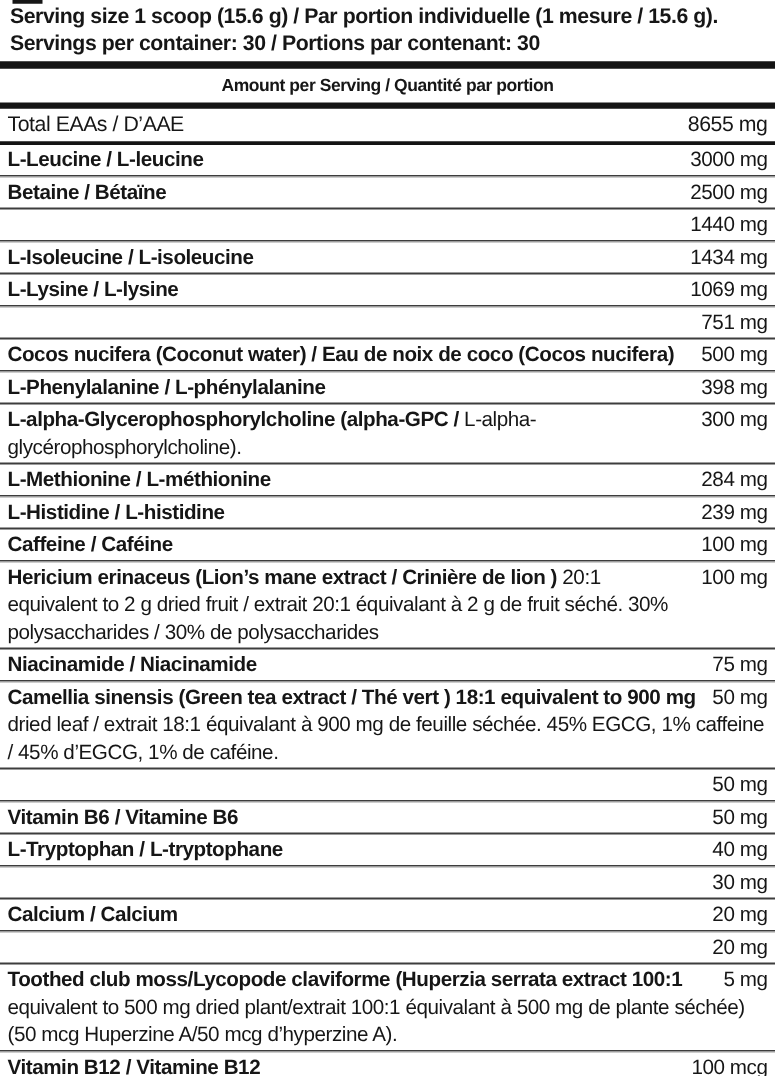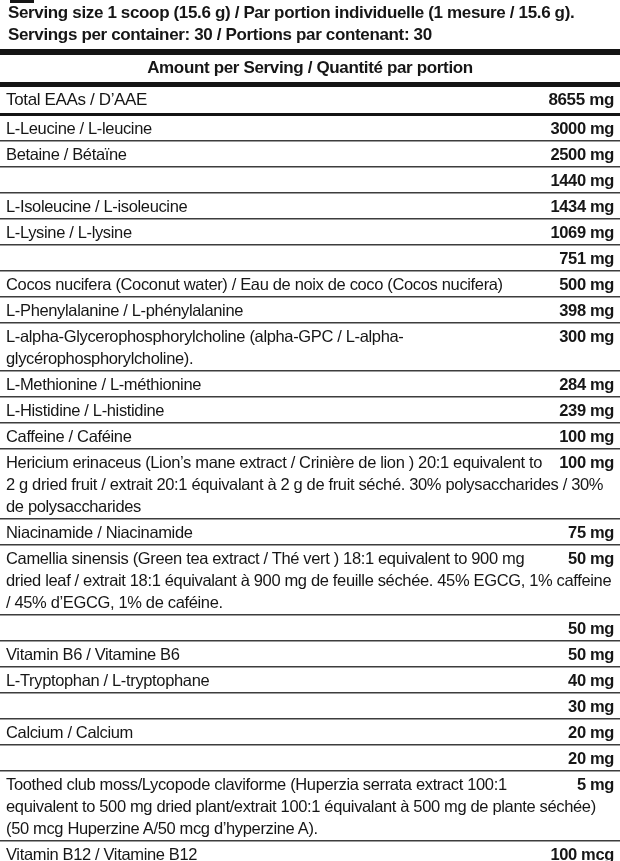--- a/index.html
+++ b/index.html
@@ -17,32 +17,32 @@
   .artifact{position:absolute;left:10px;top:0;width:24px;height:3px;background:#161616;}
   .serving{
     font-size:17px;font-weight:700;line-height:22px;
     padding:0 8px;white-space:nowrap;
   }
   .bar{background:#141414;width:620px;}
   .bar-6{height:6px;margin-top:3px;}
   .bar-5{height:5px;}
   .bar-3{height:3px;}
   .amount-header{
-    font-size:17px;font-weight:700;line-height:22px;
+    font-size:14px;font-weight:700;line-height:22px;
     text-align:center;padding:2px 6px 3px 6px;
   }
   .row{
     font-size:16.5px;line-height:22px;
     padding:1px 6px 1px 6px;
     overflow:hidden;
   }
   .row .amt{
-    float:right;font-weight:700;margin-left:8px;text-align:right;
+    float:right;font-weight:400;margin-left:8px;text-align:right;
   }
-  .row .nm{font-weight:400;}
+  .row .nm{font-weight:700;}
   .row.total{font-size:17px;font-weight:700;padding:2px 6px;}
   .row.total .nm{font-weight:400;}
   .sep{
     height:2px;width:620px;
     background:linear-gradient(to bottom,#3d3d3d 0 50%,#9c9c9c 50% 100%);
   }
 </style>
 </head>
 <body>
 

